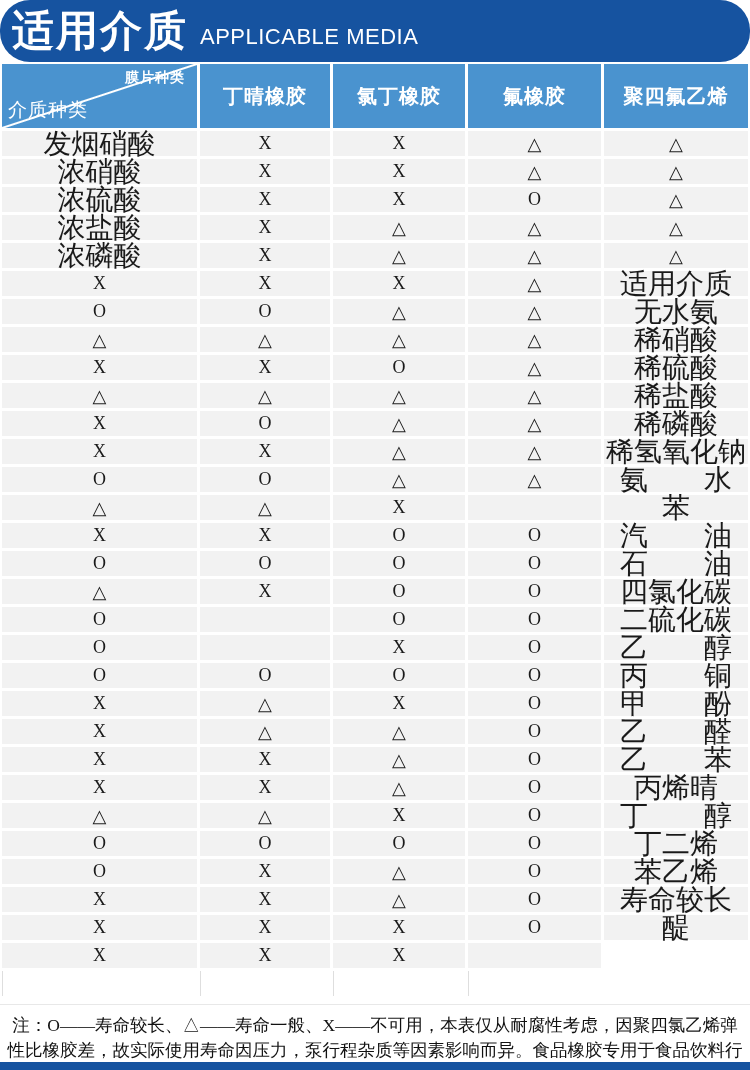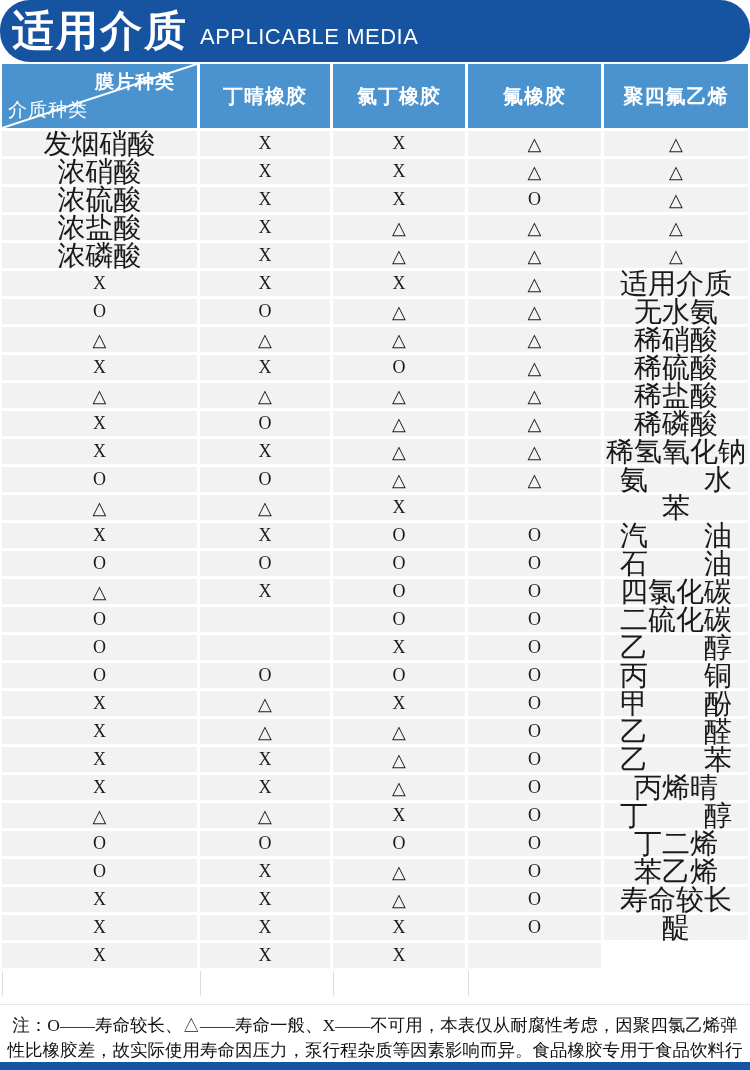--- a/index.html
+++ b/index.html
@@ -34,21 +34,21 @@
     height:64px;background:var(--header-cell-bg);color:var(--text-on-blue);
     display:flex;align-items:center;justify-content:center;
     font-size:20px;font-weight:bold;letter-spacing:1px;
   }
   .corner{
     position:relative;
     background-image:linear-gradient(to bottom right,
       transparent calc(50% - 1.5px), #fff calc(50% - 0.5px),
       #fff calc(50% + 0.5px), transparent calc(50% + 1.5px));
   }
-  .corner-top{position:absolute;top:5px;right:22px;font-size:19px;font-weight:bold;}
+  .corner-top{position:absolute;top:5px;right:12px;font-size:14px;font-weight:bold;}
   .corner-bottom{position:absolute;bottom:5px;left:6px;font-size:19px;font-weight:normal;}
   .cell{
     height:25px;background:var(--row-cell-bg);color:var(--body-text);
     display:flex;align-items:center;justify-content:center;
     font-family:"Liberation Serif",serif;
   }
   .name-cell{font-size:28px;}
   .sym-cell{font-size:18px;}
   .blank{background:#fff;}
   .blank.sym-cell{border-left:1px solid #dedede;}

